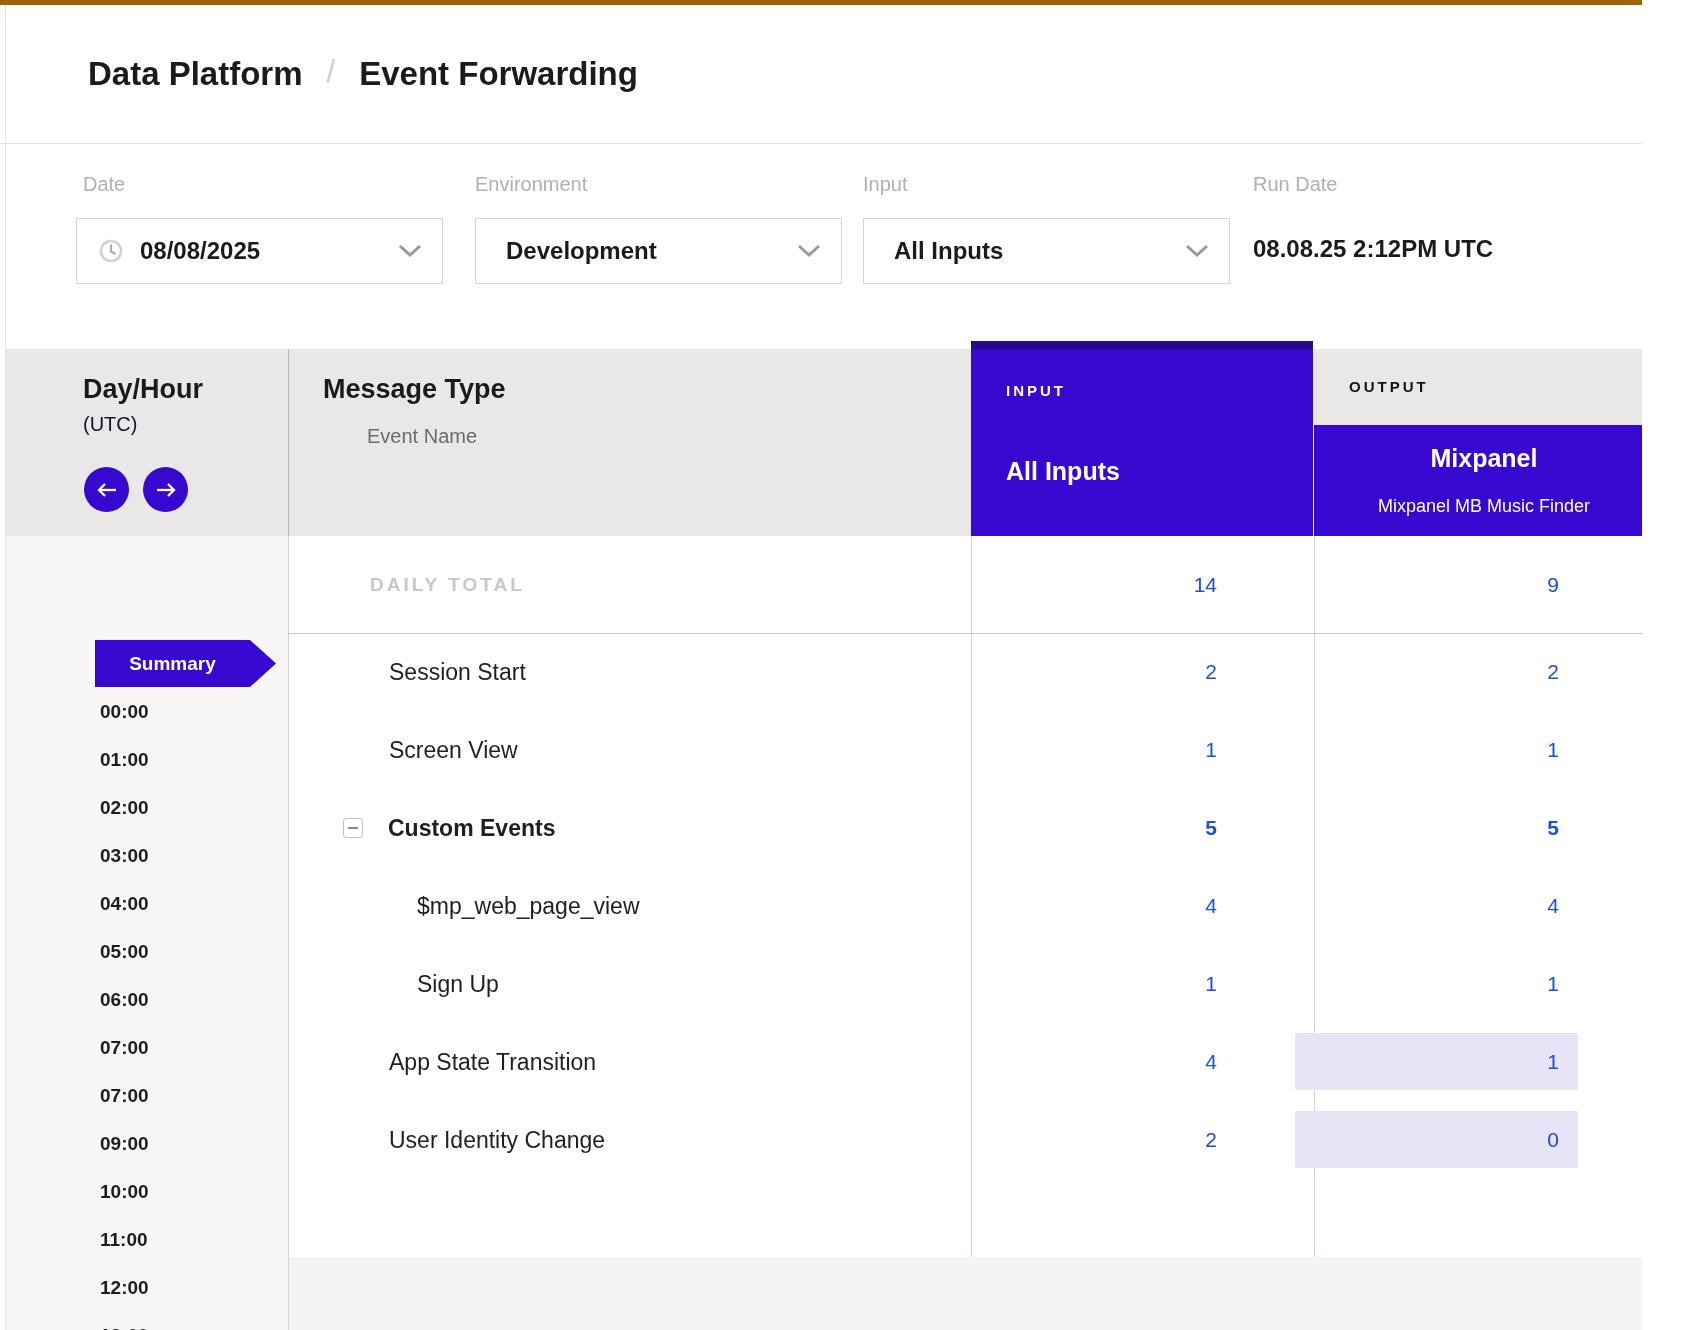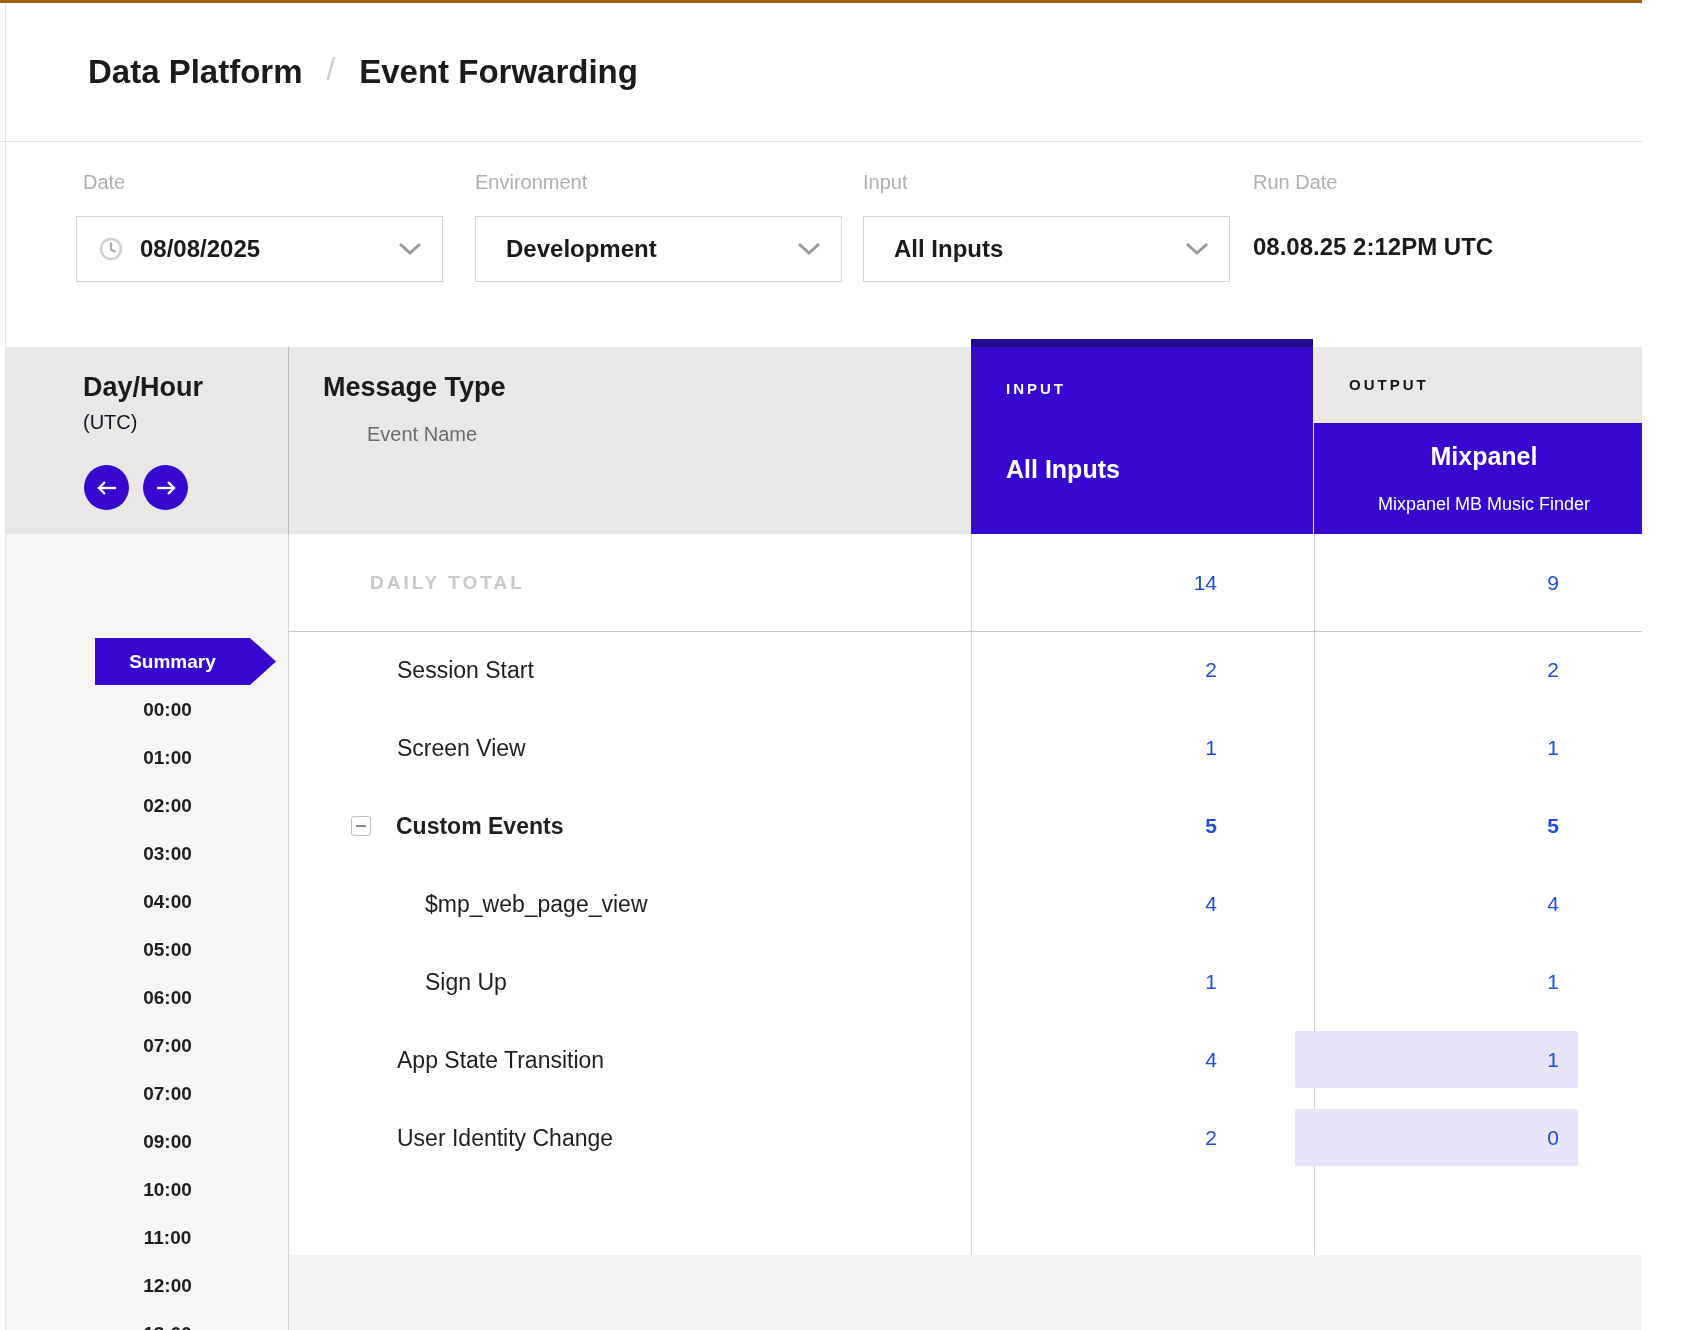--- a/index.html
+++ b/index.html
@@ -1,19 +1,19 @@
 <!DOCTYPE html>
 <html><head>
 <meta charset="utf-8">
 <style>
   html,body{margin:0;padding:0;background:#ffffff;}
   #app{
     position:relative;width:1642px;height:1330px;overflow:hidden;background:#ffffff;
     font-family:"Liberation Sans","DejaVu Sans",sans-serif;color:#1b1b1b;
-    border-top:3px solid #a16207;box-sizing:border-box;
+    border-top:5px solid #a16207;box-sizing:border-box;
   }
   .abs{position:absolute;}
   
   #left-edge{left:5px;top:0;width:1px;height:1330px;background:#e4e3e1;}
   
   #breadcrumb{left:88px;top:0;height:138px;display:flex;align-items:center;font-size:33px;font-weight:600;}
   #breadcrumb .sep{color:#cfcecc;font-weight:300;font-size:31px;margin:0 24px;transform:translateY(-2px);}
   #breadcrumb-divider{left:0;top:138px;right:0;height:1px;background:#e3e2e0;}
   
   .flabel{top:168px;font-size:20px;color:#b1b0ae;}
@@ -69,21 +69,21 @@
   #daily-total .dt-label{
     position:absolute;left:82px;top:50%;transform:translateY(-50%);
     font-size:19px;font-weight:700;letter-spacing:3px;color:#c9c8c6;
   }
   .val-in,.val-out{
     position:absolute;top:50%;transform:translateY(-50%);
     width:170px;text-align:right;font-size:21px;color:#1d4ed8;
   }
   .val-in{right:425px;} .val-out{right:83px;}
   
-  .row{left:296px;right:0;height:78px;padding-left:24px;}
+  .row{left:288px;right:0;height:78px;padding-left:24px;}
   .row .row-label{
     position:absolute;left:101px;top:50%;transform:translateY(-50%);
     font-size:23px;color:#1f1f1d;white-space:nowrap;
   }
   .row.group .row-label{left:100px;font-weight:700;}
   .row.indent .row-label{left:129px;}
   .row.group .val-in,.row.group .val-out{font-weight:700;}
   .collapse{
     position:absolute;left:55px;top:50%;transform:translateY(-50%);
     width:20px;height:20px;box-sizing:border-box;border:1px solid #c2c1bf;border-radius:3px;
@@ -94,21 +94,21 @@
     position:absolute;right:64px;top:10px;width:283px;height:57px;background:#e8e4f8;border-radius:2px;
   }
   
   #summary-tag{
     left:95px;top:635px;width:181px;height:47px;background:#3708d0;cursor:pointer;
     clip-path:polygon(0 0,155px 0,100% 50%,155px 100%,0 100%);
     display:flex;align-items:center;justify-content:center;padding-right:26px;box-sizing:border-box;
     color:#fff;font-size:19px;font-weight:700;
   }
   .hour{
-    left:100px;width:135px;height:24px;line-height:24px;text-align:center;
+    left:100px;width:135px;height:24px;line-height:24px;text-align:left;
     font-size:19px;font-weight:600;color:#1d1d1b;cursor:pointer;
   }
 </style>
 </head>
 <body>
 
 <div id="app">
   <div class="abs" id="left-edge"></div>
 
   <div class="abs" id="breadcrumb">

